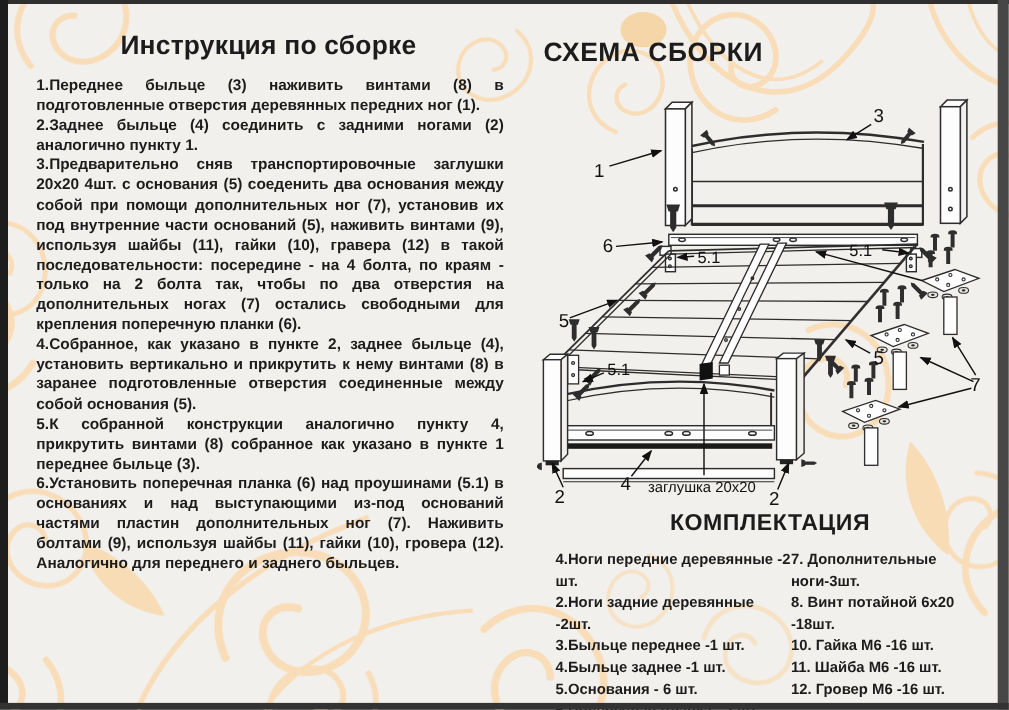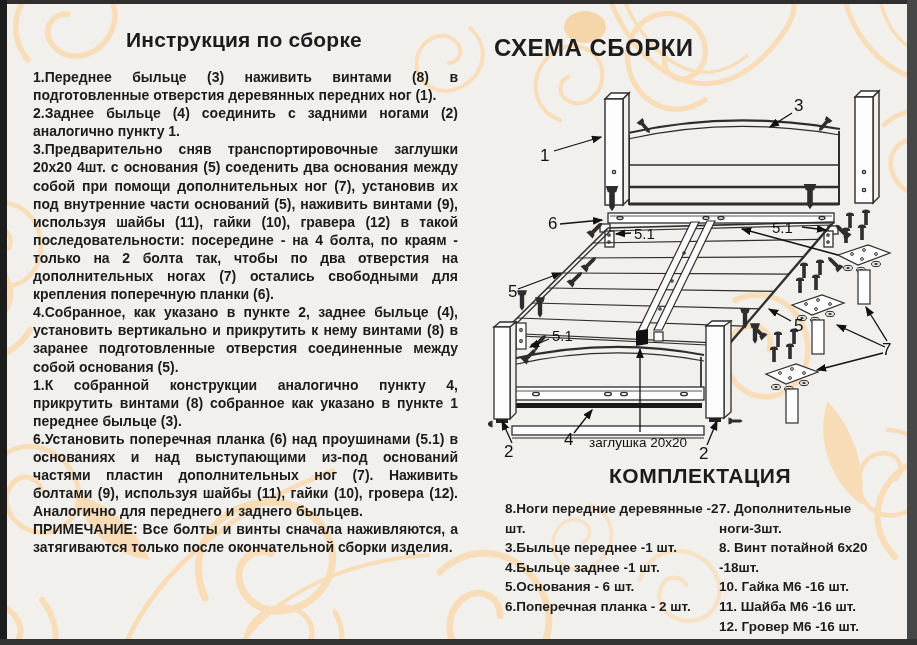--- a/index.html
+++ b/index.html
@@ -8,21 +8,21 @@
     background:#f2f0ec;color:#1c1c1c;
     font-family:"Liberation Sans",sans-serif;
   }
   .frame{position:absolute;background:#2f2f2f;z-index:6;}
   .frame.top{left:0;top:0;width:917px;height:4px;}
   .frame.bottom{left:0;bottom:0;width:917px;height:6px;background:#333;}
   .frame.left{left:0;top:0;width:7px;height:645px;background:#1d1d1d;}
   .frame.right{right:0;top:0;width:10px;height:645px;background:#474747;}
   .orn{position:absolute;left:0;top:0;z-index:0;}
   .layer{position:absolute;z-index:2;}
-  h1.instr-title{left:30px;top:28px;width:428px;margin:0;font-size:21px;
+  h1.instr-title{left:30px;top:28px;width:428px;margin:0;font-size:24px;
     font-weight:bold;text-align:center;letter-spacing:.2px;}
   .steps{left:33px;top:68px;width:425px;font-size:14px;font-weight:bold;
     line-height:18.1px;text-align:justify;}
   .steps p{margin:0;}
   h2.schema-title{left:490px;top:30px;width:420px;margin:4px;font-size:24px;
     font-weight:bold;text-align:left;letter-spacing:.5px;}
   .diagram{left:488px;top:83px;}
   h3.parts-title{left:490px;top:464px;width:420px;margin:0;font-size:21px;
     font-weight:bold;text-align:center;letter-spacing:.5px;}
   .parts{left:505px;top:499px;width:402px;display:flex;font-size:13.5px;
@@ -81,23 +81,22 @@
   <div class="frame left"></div>
   <div class="frame right"></div>
   <div class="frame bottom"></div>
 
   <h1 class="layer instr-title">Инструкция по сборке</h1>
   <div class="layer steps">
     <p>1.Переднее быльце (3) наживить винтами (8) в подготовленные отверстия деревянных передних ног (1).</p>
     <p>2.Заднее быльце (4) соединить с задними ногами (2) аналогично пункту 1.</p>
     <p>3.Предварительно сняв транспортировочные заглушки 20х20 4шт. с основания (5) соеденить два основания между собой при помощи дополнительных ног (7), установив их под внутренние части оснований (5), наживить винтами (9), используя шайбы (11), гайки (10), гравера (12) в такой последовательности: посередине - на 4 болта, по краям - только на 2 болта так, чтобы по два отверстия на дополнительных ногах (7) остались свободными для крепления поперечную планки (6).</p>
     <p>4.Собранное, как указано в пункте 2, заднее быльце (4), установить вертикально и прикрутить к нему винтами (8) в заранее подготовленные отверстия соединенные между собой основания (5).</p>
-    <p>1.К собранной конструкции аналогично пункту 4, прикрутить винтами (8) собранное как указано в пункте 1 переднее быльце (3).</p>
+    <p>5.К собранной конструкции аналогично пункту 4, прикрутить винтами (8) собранное как указано в пункте 1 переднее быльце (3).</p>
     <p>6.Установить поперечная планка (6) над проушинами (5.1) в основаниях и над выступающими из-под оснований частями пластин дополнительных ног (7). Наживить болтами (9), используя шайбы (11), гайки (10), гровера (12). Аналогично для переднего и заднего быльцев.</p>
-    <p>ПРИМЕЧАНИЕ: Все болты и винты сначала наживляются, а затягиваются только после окончательной сборки изделия.</p>
   </div>
 
   <h2 class="layer schema-title">СХЕМА СБОРКИ</h2>
 
   <svg class="layer diagram" width="420" height="392" viewBox="0 0 420 392">
     <defs>
       <marker id="ah" markerWidth="9" markerHeight="8" refX="7" refY="3" orient="auto">
         <path d="M0,0 L8,3 L0,6 Z" fill="#111"></path>
       </marker>
       <g id="screwV">
@@ -281,21 +280,22 @@
       <text class="lbl" x="16" y="374" stroke="none" fill="#111">2</text>
       <text class="lbl" x="211" y="376" stroke="none" fill="#111">2</text>
       <text class="lbl" x="76" y="362" stroke="none" fill="#111">4</text>
       <text class="lbl-cap" x="150" y="364" text-anchor="middle" stroke="none" fill="#111">заглушка 20х20</text>
     </g>
   </svg>
 
   <h3 class="layer parts-title">КОМПЛЕКТАЦИЯ</h3>
   <div class="layer parts">
     <ul class="pl">
-      <li>8.Ноги передние деревянные -2 шт.</li>
+      <li>4.Ноги передние деревянные -2 шт.</li>
+      <li>2.Ноги задние деревянные -2шт.</li>
       <li>3.Быльце переднее -1 шт.</li>
       <li>4.Быльце заднее -1 шт.</li>
       <li>5.Основания - 6 шт.</li>
       <li>6.Поперечная планка - 2 шт.</li>
     </ul>
     <ul class="pr">
       <li>7. Дополнительные ноги-3шт.</li>
       <li>8. Винт потайной 6х20 -18шт.</li>
       <li>10. Гайка М6 -16 шт.</li>
       <li>11. Шайба М6 -16 шт.</li>

